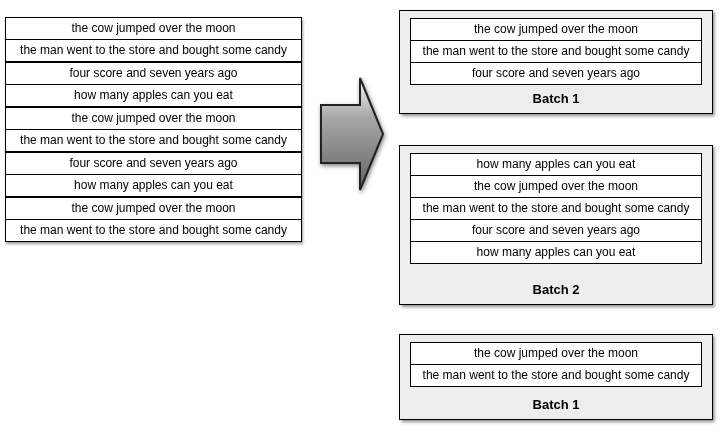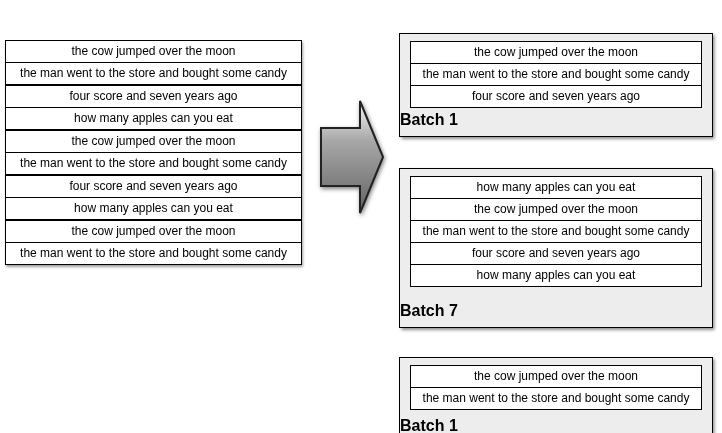--- a/index.html
+++ b/index.html
@@ -4,21 +4,21 @@
 <style>
   html, body { margin: 0; padding: 0; }
   body {
     width: 722px; height: 433px;
     background: #ffffff;
     font-family: "Liberation Sans", sans-serif;
     color: #000;
     position: relative;
     overflow: hidden;
   }
-  .canvas { position: absolute; inset: 0; margin-top: 23px; }
+  .canvas { position: absolute; inset: 0; }
 
   
   .left-list { position: absolute; left: 5px; top: 17px; width: 297px; }
   .pair-box {
     border: 1px solid var(--border_color, #000);
     background: var(--row_fill, #fff);
     box-shadow: 1px 1.5px 2.5px rgba(0,0,0,0.38);
   }
   .cell {
     height: 21px; line-height: 21px;
@@ -47,21 +47,22 @@
   .batch-2 { top: 145px; height: 160px; }
   .batch-3 { top: 334px; height: 86px;  }
   .inner-table {
     margin: 7px 10px 0 10px;
     border: 1px solid var(--border_color, #000);
     background: var(--row_fill, #fff);
   }
   .inner-table .cell + .cell { border-top: 1px solid var(--border_color, #000); }
   .batch-label {
     position: absolute; bottom: 7px; left: 0; right: 0;
-    font-size: 16px; font-weight: bold;
+    text-align: center;
+    font-size: 13px; font-weight: bold;
   }
 </style>
 </head>
 <body>
 
 <div class="canvas">
 
   <div class="left-list">
     <div class="pair-box">
       <div class="cell">the cow jumped over the moon</div>
@@ -108,21 +109,21 @@
   </div>
 
   <div class="batch batch-2">
     <div class="inner-table">
       <div class="cell">how many apples can you eat</div>
       <div class="cell">the cow jumped over the moon</div>
       <div class="cell">the man went to the store and bought some candy</div>
       <div class="cell">four score and seven years ago</div>
       <div class="cell">how many apples can you eat</div>
     </div>
-    <div class="batch-label">Batch 7</div>
+    <div class="batch-label">Batch 2</div>
   </div>
 
   <div class="batch batch-3">
     <div class="inner-table">
       <div class="cell">the cow jumped over the moon</div>
       <div class="cell">the man went to the store and bought some candy</div>
     </div>
     <div class="batch-label">Batch 1</div>
   </div>
 

